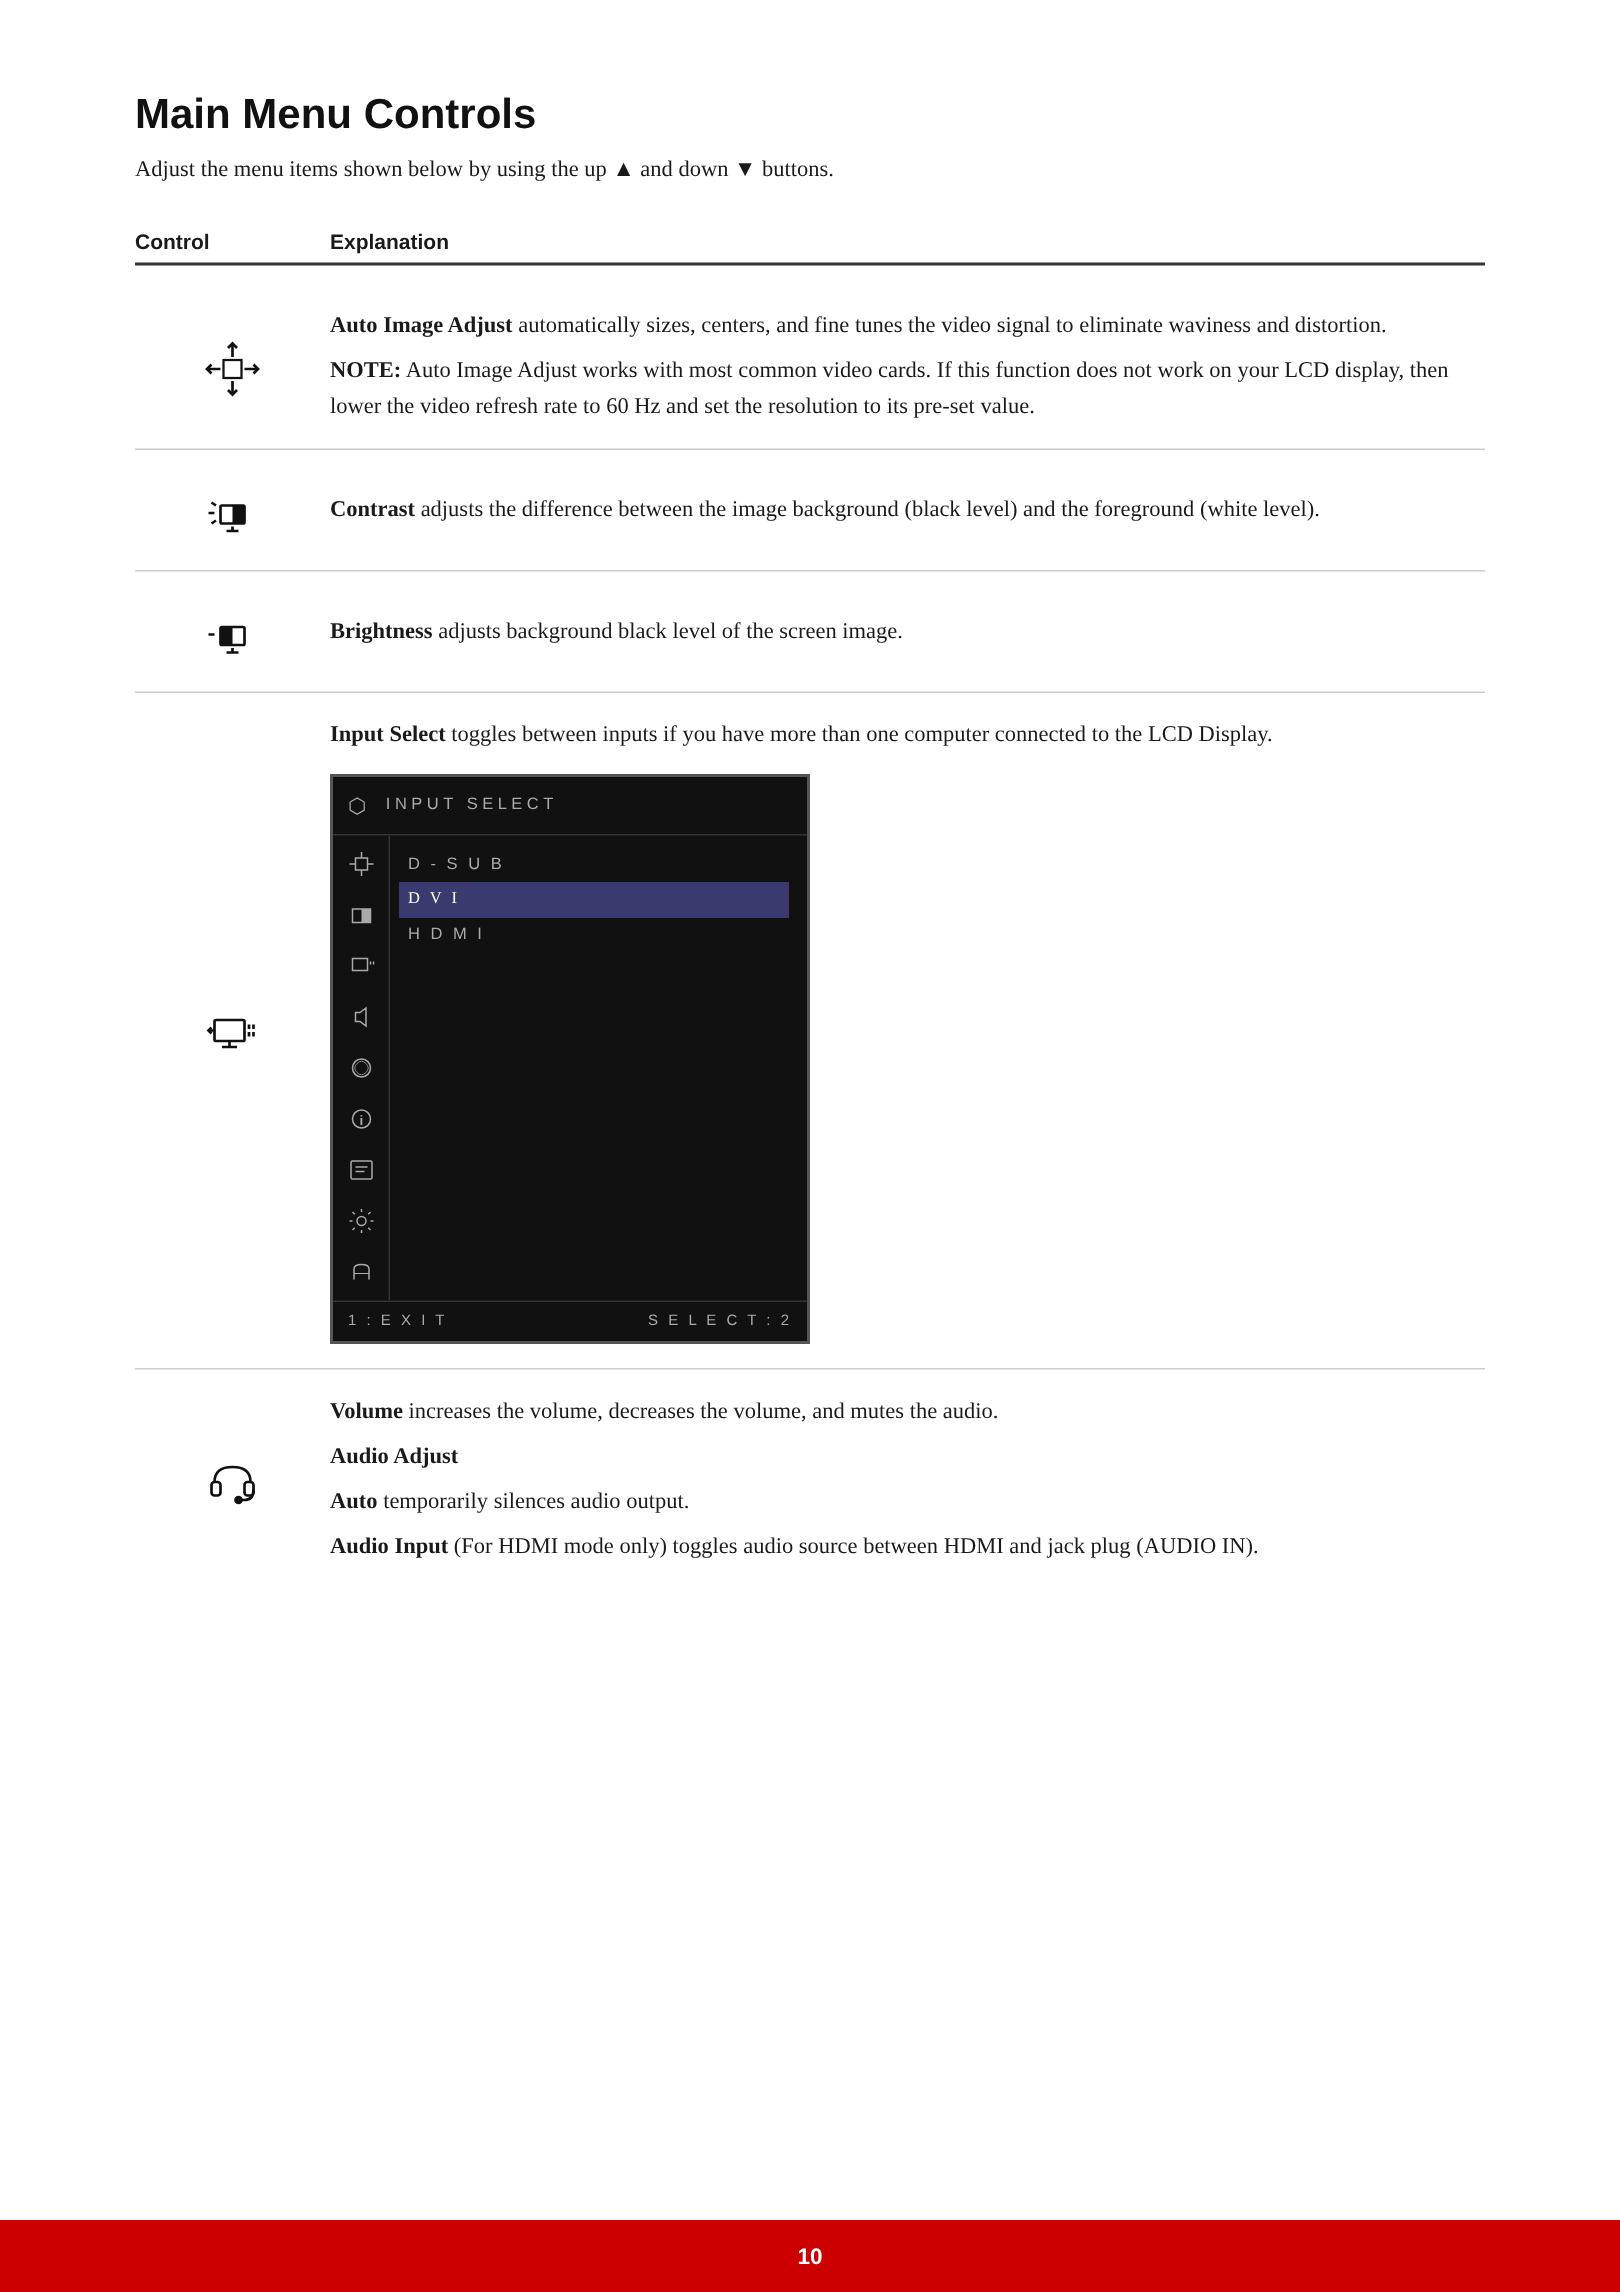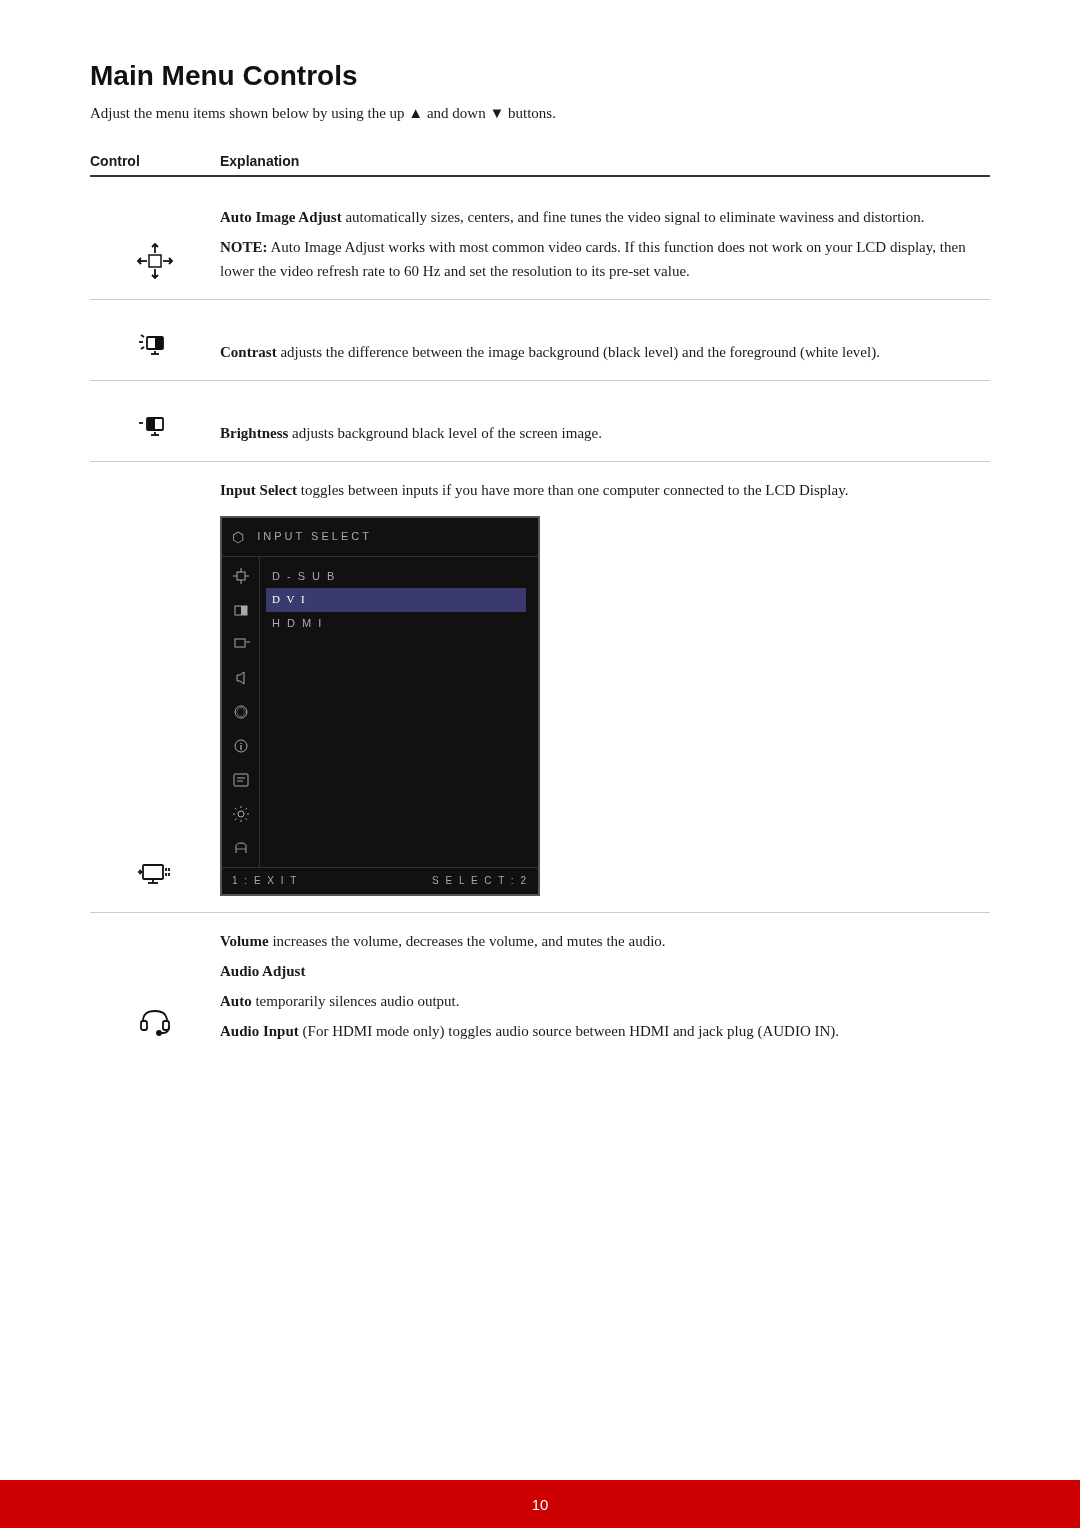--- a/index.html
+++ b/index.html
@@ -46,21 +46,21 @@
     .col-explanation {
       flex: 1;
       font-family: Arial, Helvetica, sans-serif;
       font-weight: 700;
       font-size: 14px;
     }
     .table-row {
       display: flex;
       padding: 16px 0;
       border-bottom: 1px solid #ccc;
-      align-items: flex-end;
+      align-items: center;
     }
     .table-row:last-child {
       border-bottom: none;
     }
     .icon-cell {
       width: 130px;
       min-width: 130px;
       display: flex;
       align-items: flex-start;
       justify-content: center;
@@ -159,21 +159,21 @@
       left: 0;
       right: 0;
       height: 48px;
       background: #cc0000;
       display: flex;
       align-items: center;
       justify-content: center;
       color: #fff;
       font-family: Arial, Helvetica, sans-serif;
       font-size: 15px;
-      font-weight: 400;
+      font-weight: 700;
     }
   </style>
 </head>
 <body>
 
 <div class="page-content">
 
   <h1>Main Menu Controls</h1>
 
   <p class="intro-text">

